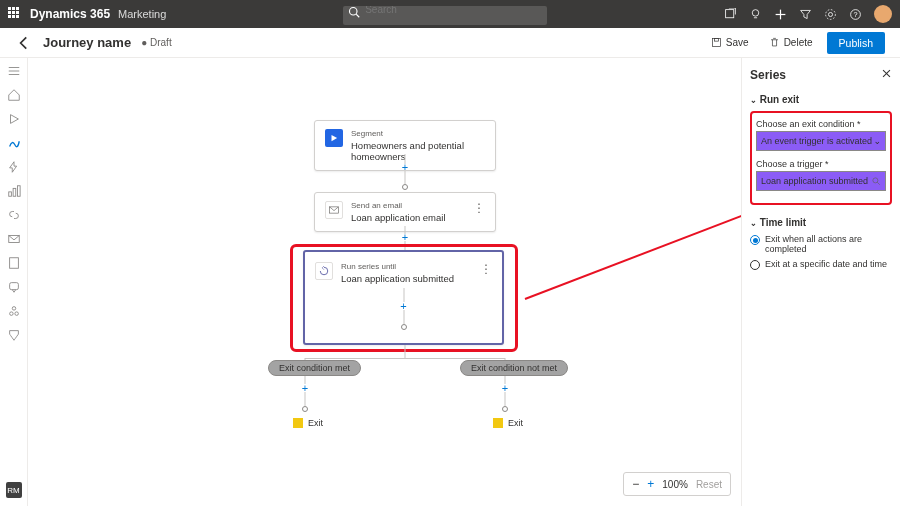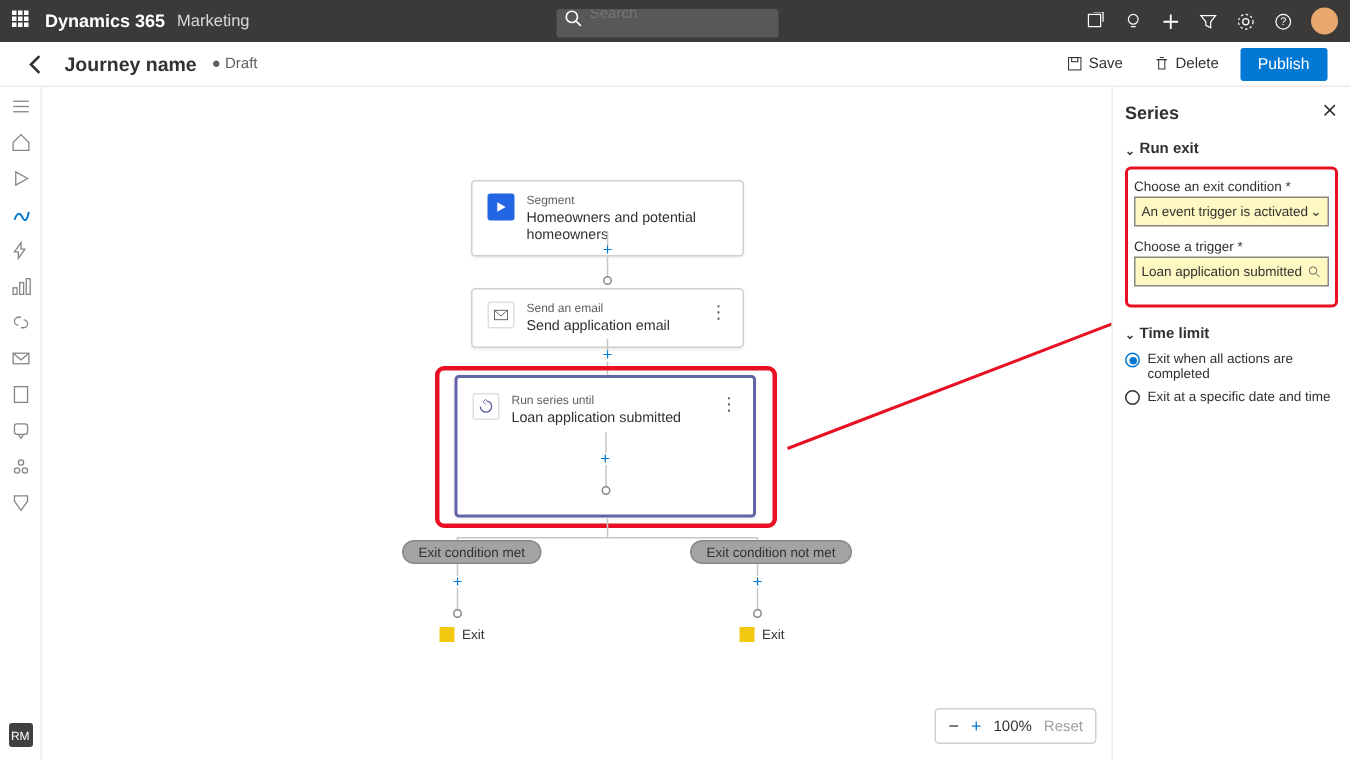--- a/index.html
+++ b/index.html
@@ -3,21 +3,21 @@
 <meta charset="utf-8">
 <style>
 *{box-sizing:border-box;margin:0;padding:0;font-family:"Segoe UI",Arial,sans-serif}
 body{width:900px;height:506px;overflow:hidden;background:#fff;font-size:11px;color:#323130}
 .topbar{height:28px;background:#3b3a39;color:#fff;display:flex;align-items:center;padding:0 8px;gap:8px}
 .waffle{width:14px;height:14px;display:grid;grid-template:repeat(3,3px)/repeat(3,3px);gap:1px}
 .waffle span{background:#fff}
 .brand{font-size:12px;font-weight:600}
 .sub-brand{font-size:11px;opacity:.8}
 .search-wrap{flex:1;display:flex;justify-content:center}
-.search{width:148px;height:19px;background:#595857;border:none;border-radius:2px;color:#fff;padding:0 6px 12px 22px;font-size:10px}
+.search{width:204px;height:19px;background:#595857;border:none;border-radius:2px;color:#fff;padding:0 6px 12px 22px;font-size:10px}
 .search-box{position:relative}
 .search-box svg{position:absolute;left:5px;top:3px}
 .top-icons{display:flex;gap:12px;align-items:center}
 .top-icons .ic{width:13px;height:13px;cursor:pointer}
 .avatar{width:18px;height:18px;border-radius:50%;background:#e8a86e}
 .cmdbar{height:30px;border-bottom:1px solid #edebe9;display:flex;align-items:center;padding:0 15px;gap:10px}
 .back{width:18px;cursor:pointer}
 .title{font-size:13px;font-weight:600}
 .draft{font-size:10px;color:#605e5c}
 .cmd-right{margin-left:auto;display:flex;gap:8px;align-items:center}
@@ -29,21 +29,21 @@
 .leftrail .ri.active{opacity:1;position:relative}
 .leftrail .ri.active::before{content:"";position:absolute;left:-7px;top:-2px;width:2px;height:18px;background:#0078d4}
 .leftrail .badge{position:absolute;bottom:8px;width:16px;height:16px;background:#404040;color:#fff;font-size:8px;display:flex;align-items:center;justify-content:center;border-radius:2px}
 .canvas{flex:1;position:relative;background:#fff}
 .right{width:159px;border-left:1px solid #edebe9;padding:10px 8px;background:#fff;position:relative}
 .right h3{font-size:12px;font-weight:600;margin-bottom:12px}
 .close-x{position:absolute;top:10px;right:8px;cursor:pointer}
 .sect-head{font-size:10px;font-weight:600;margin-bottom:6px;display:flex;align-items:center;gap:3px}
 .chv{display:inline-block;transform:rotate(180deg);font-size:8px}
 .field-label{font-size:9px;margin-bottom:2px}
-.dd{width:100%;height:20px;border:1px solid #8a8886;font-size:9px;padding:0 4px;background:#fef9c3;display:flex;align-items:center;justify-content:space-between;cursor:pointer;margin-bottom:8px}
+.dd{width:100%;height:20px;border:1px solid #8a8886;font-size:9px;padding:0 4px;background:#8b5cf6;display:flex;align-items:center;justify-content:space-between;cursor:pointer;margin-bottom:8px}
 .red-box{border:2px solid #e81123;border-radius:4px;padding:6px 4px 4px;margin-bottom:12px}
 .radio-row{display:flex;align-items:flex-start;gap:5px;font-size:9px;margin-bottom:5px;cursor:pointer}
 .radio{width:10px;height:10px;border:1px solid #323130;border-radius:50%;margin-top:1px;flex-shrink:0;position:relative}
 .radio.on::after{content:"";position:absolute;inset:1.5px;background:#0078d4;border-radius:50%}
 .radio.on{border-color:#0078d4}
 
 .node{position:absolute;background:#fff;border:1px solid #d2d0ce;border-radius:3px;box-shadow:0 1px 2px rgba(0,0,0,.08);padding:8px 10px;display:flex;gap:8px;align-items:flex-start}
 .node .icon{width:18px;height:18px;border-radius:2px;flex-shrink:0}
 .node .nt{font-size:8px;color:#605e5c;line-height:1.2}
 .node .nn{font-size:9.5px;font-weight:400;line-height:1.2;margin-top:1px}
@@ -215,21 +215,21 @@
 
     <div class="node n-email">
       <div class="icon" style="display:flex;align-items:center;justify-content:center">
           <svg width="10" height="8" viewBox="0 0 16 12">
             <rect x="1" y="1" width="14" height="10" fill="none" stroke="#605e5c"></rect>
             <path d="M1 1 L8 7 L15 1" fill="none" stroke="#605e5c"></path>
           </svg>
         </div>
       <div>
           <div class="nt">Send an email</div>
-          <div class="nn">Send application email</div>
+          <div class="nn">Loan application email</div>
         </div>
       <span class="more">⋮</span>
     </div>
     <div class="vline" style="left:377px;top:168px;height:8px"></div>
     <div class="plus" style="left:377px;top:173px">+</div>
     <div class="vline" style="left:377px;top:183px;height:14px"></div>
     <div class="dot" style="left:377px;top:195px"></div>
 
     <div class="node n-series">
       <div class="icon" style="display:flex;align-items:center;justify-content:center">

